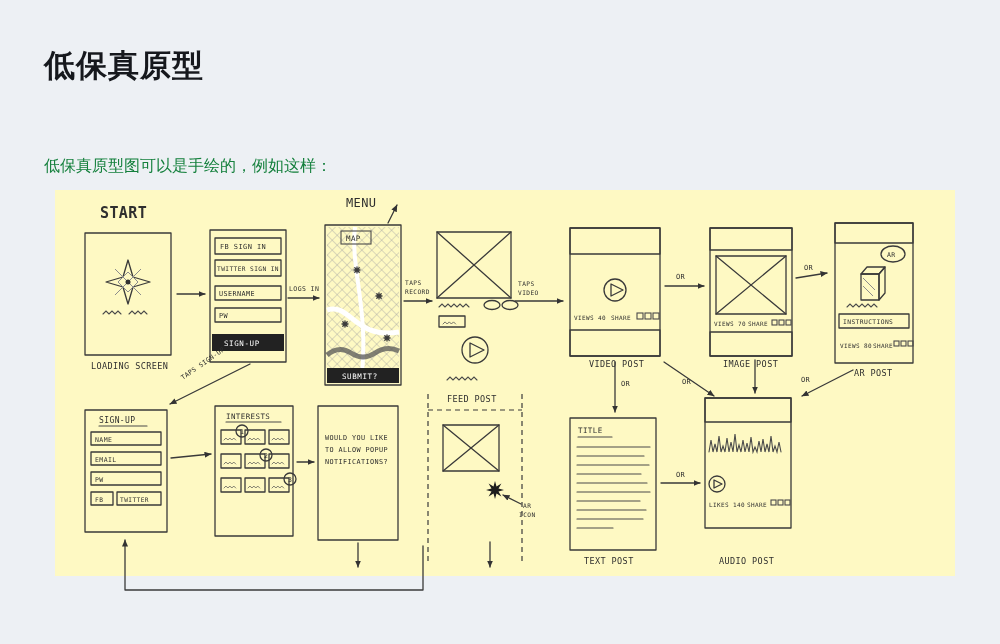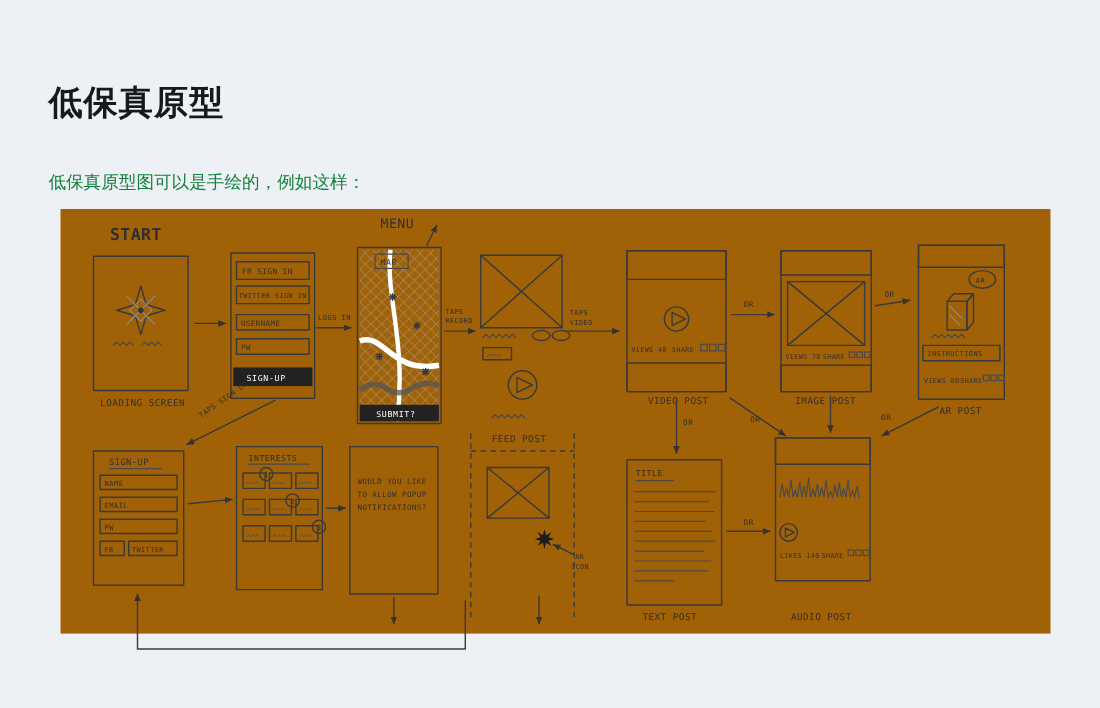--- a/index.html
+++ b/index.html
@@ -2,30 +2,30 @@
 <html><head>
 <meta charset="utf-8">
 <style>
   html,body { margin:0; padding:0; }
   body {
     width:1000px; height:644px; position:relative; overflow:hidden;
     background:#edf0f4;
     font-family:"Liberation Sans", sans-serif;
   }
   .page-title {
-    position:absolute; left:44px; top:52px;
+    position:absolute; left:44px; top:24px;
     font-size:31px; font-weight:bold; color:#16181d; letter-spacing:1px;
   }
   .intro {
     position:absolute; left:44px; top:140px;
     font-size:16px; color:#15803d;
   }
   .sketch-wrap {
     position:absolute; left:55px; top:190px; width:900px; height:386px;
-    background:#a16207;
+    background:#fef9c3;
   }
   
   .sk   { stroke:#3a3a3a; fill:none; stroke-width:1.3; stroke-linecap:round; stroke-linejoin:round; }
   .sk-thin { stroke:#4a4a4a; fill:none; stroke-width:1.1; stroke-linecap:round; }
   .sk-light{ stroke:#8c8c8c; fill:none; stroke-width:1; }
   .sk-dash { stroke:#3a3a3a; fill:none; stroke-width:1.2; stroke-dasharray:5 4; }
   .sk-fill { fill:#222222; stroke:none; }
   .sk-text { font-family:"DejaVu Sans Mono", monospace; fill:#2f2f2f; letter-spacing:0.4px; }
   .sk-text-inv { font-family:"DejaVu Sans Mono", monospace; fill:#ffffff; letter-spacing:0.6px; }
 </style>

